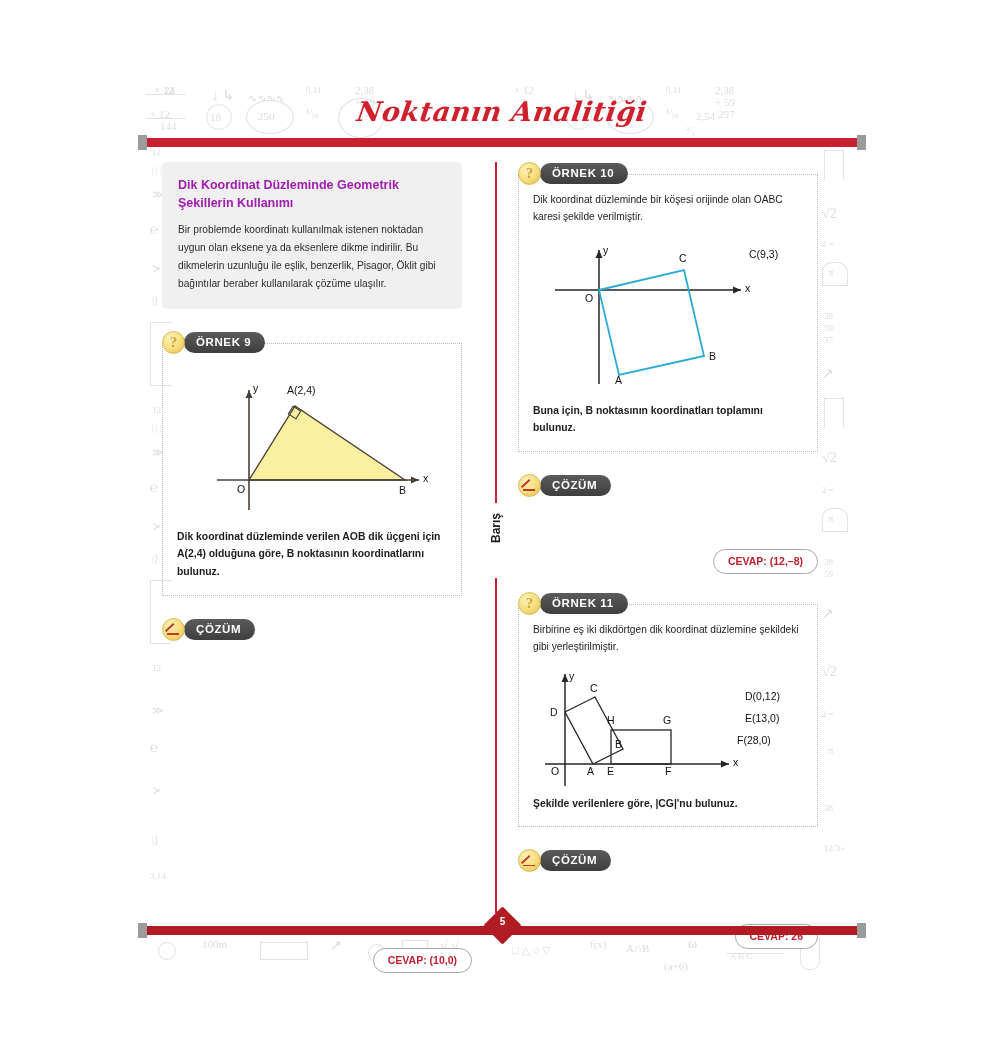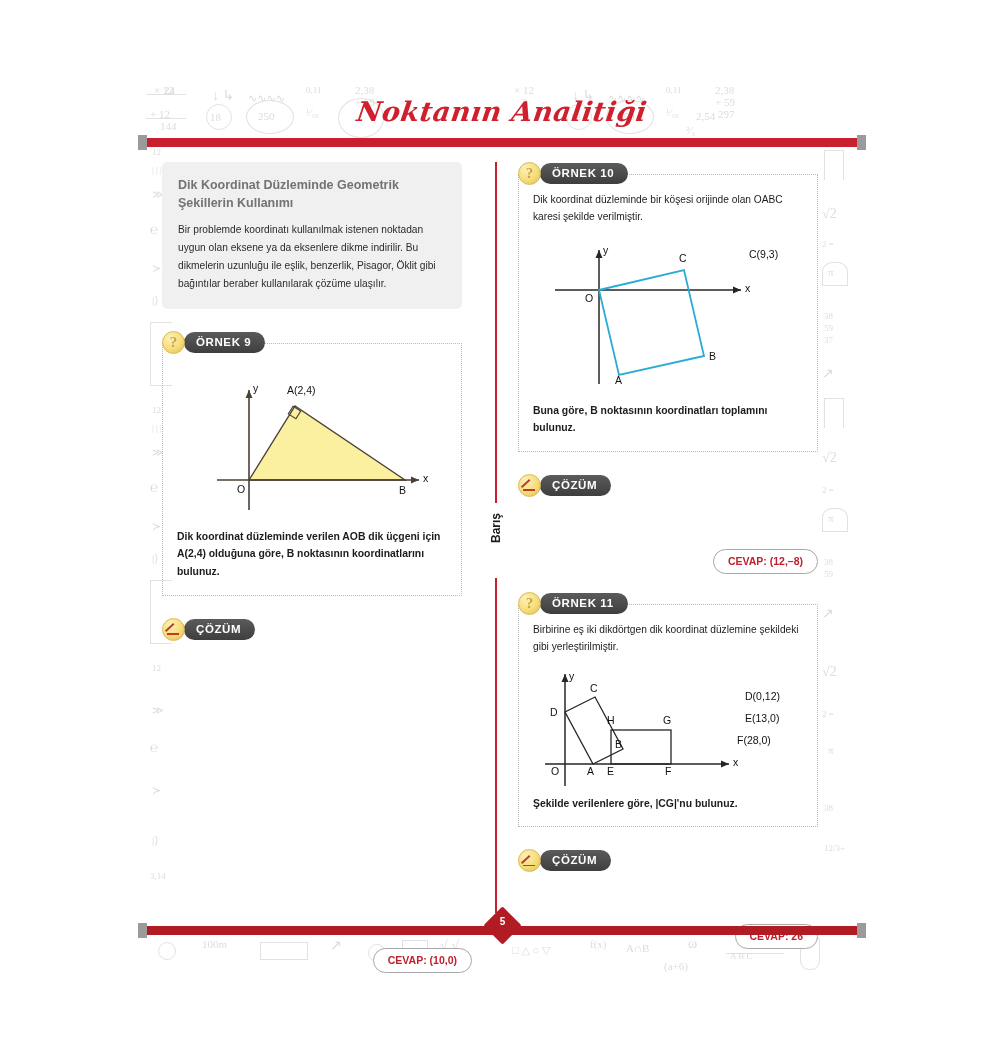--- a/index.html
+++ b/index.html
@@ -158,21 +158,21 @@
   #col-right { left: 378px; }
 
   
   #intro-box {
     background: #f0f0f0;
     border-radius: 5px;
     padding: 14px 16px 16px 16px;
     width: 300px;
   }
   #intro-title {
-    color: #737373;
+    color: #a21caf;
     font-size: 12.5px;
     font-weight: bold;
     line-height: 1.45;
     margin-bottom: 9px;
   }
   #intro-body {
     color: #2b2b2b;
     font-size: 10.2px;
     line-height: 1.75;
   }
@@ -491,21 +491,21 @@
         </svg>
         <div class="fig-label" style="left:70px; top:10px;">y</div>
         <div class="fig-label" style="left:212px; top:48px;">x</div>
         <div class="fig-label" style="left:52px; top:58px;">O</div>
         <div class="fig-label" style="left:146px; top:18px;">C</div>
         <div class="fig-label" style="left:176px; top:116px;">B</div>
         <div class="fig-label" style="left:82px; top:140px;">A</div>
         <div class="fig-label" style="left:216px; top:14px;">C(9,3)</div>
       </div>
 
-      <div class="q-text bold" style="margin-top:8px;">Buna göre, B noktasının koordinatları toplamını bulunuz.</div>
+      <div class="q-text bold" style="margin-top:8px;">Buna için, B noktasının koordinatları toplamını bulunuz.</div>
     </div>
 
     <div class="badge" style="margin-top:22px;">
       <div class="badge-icon">
         <span class="angle">
             <i class="a1"></i>
             <i class="a2"></i>
           </span>
       </div>
       <div class="badge-arrow"></div>

